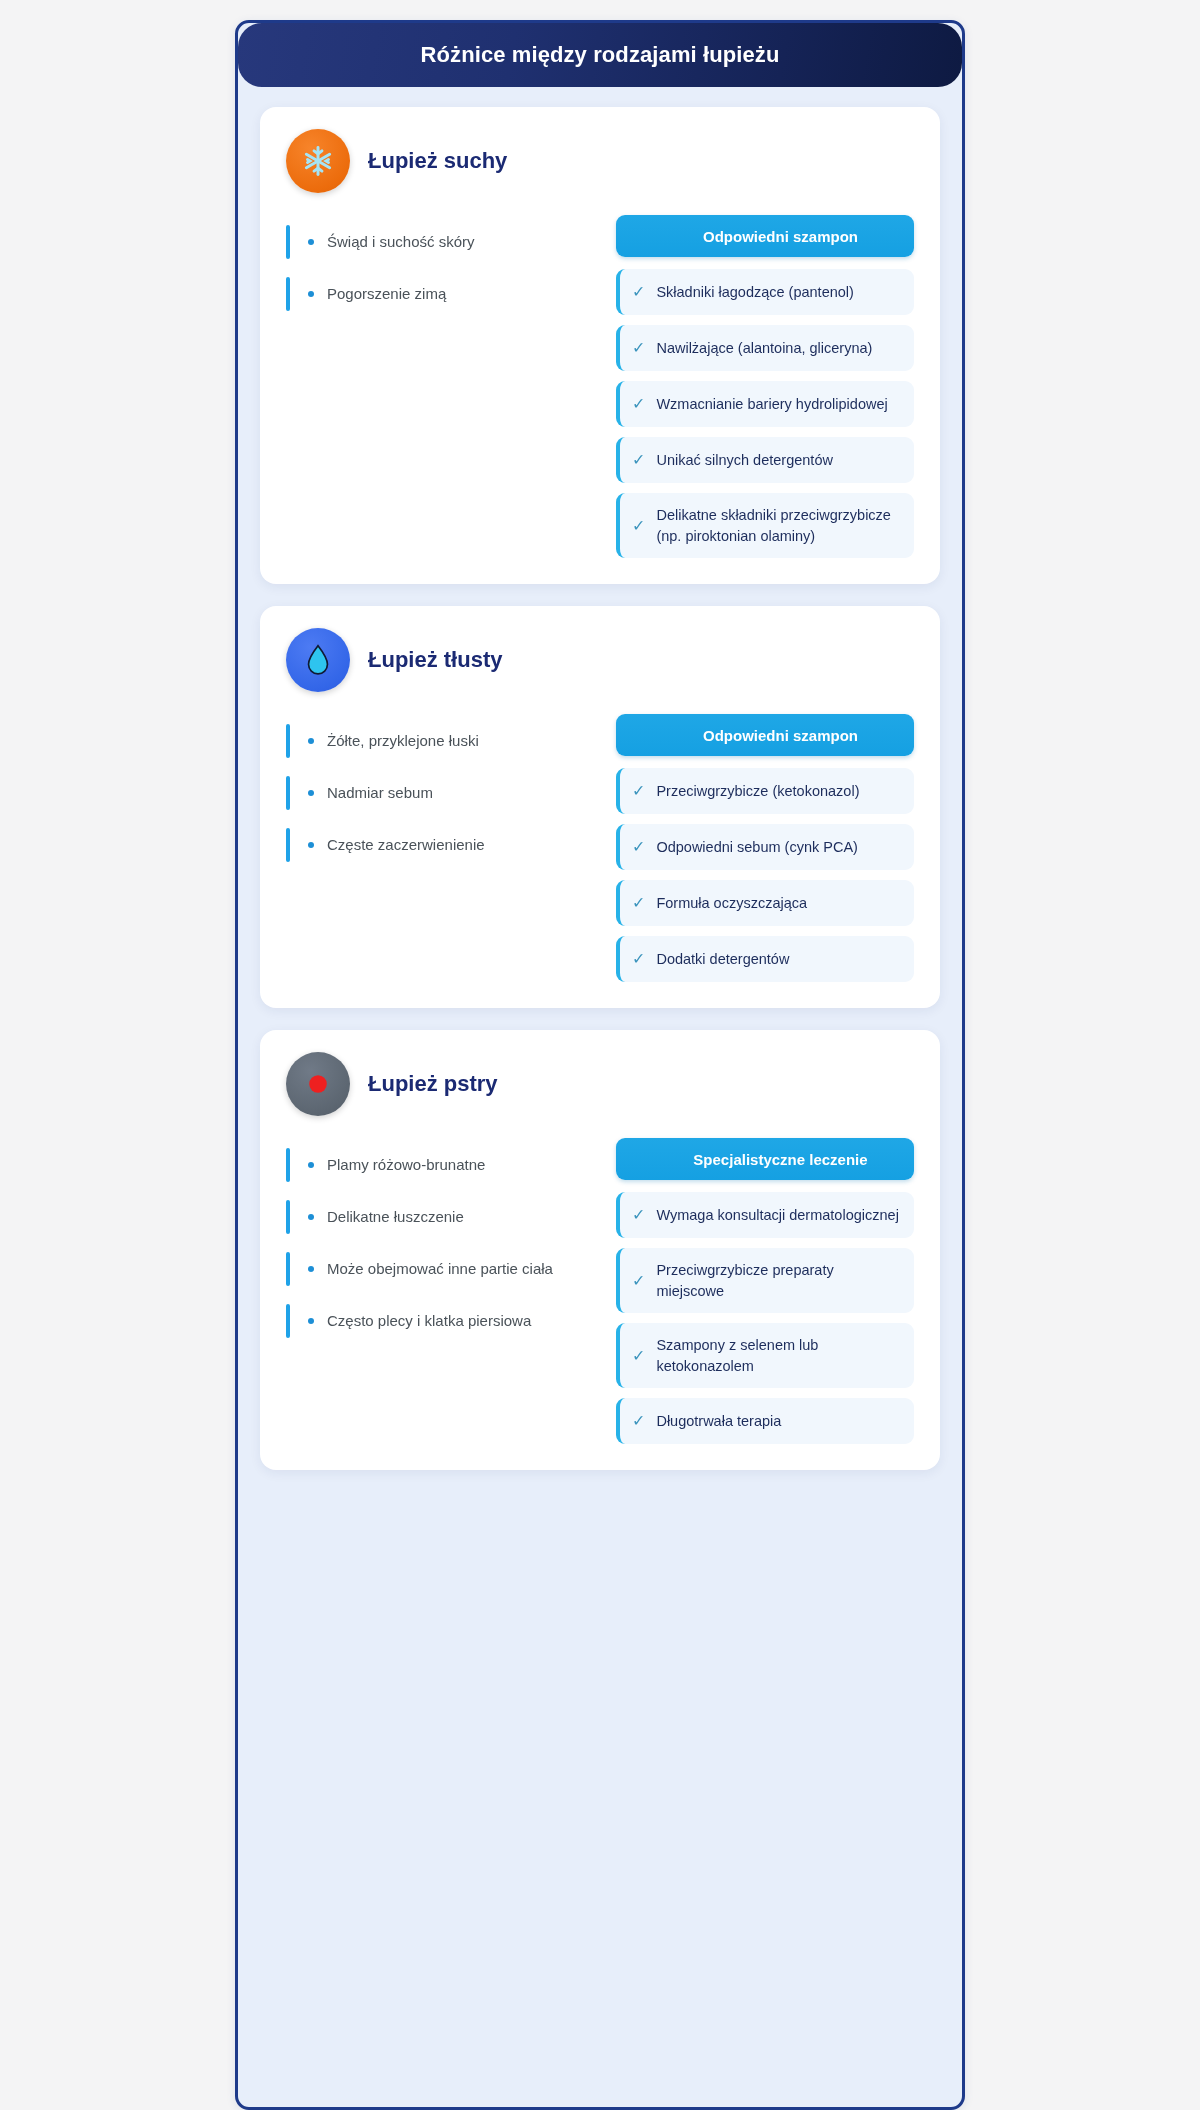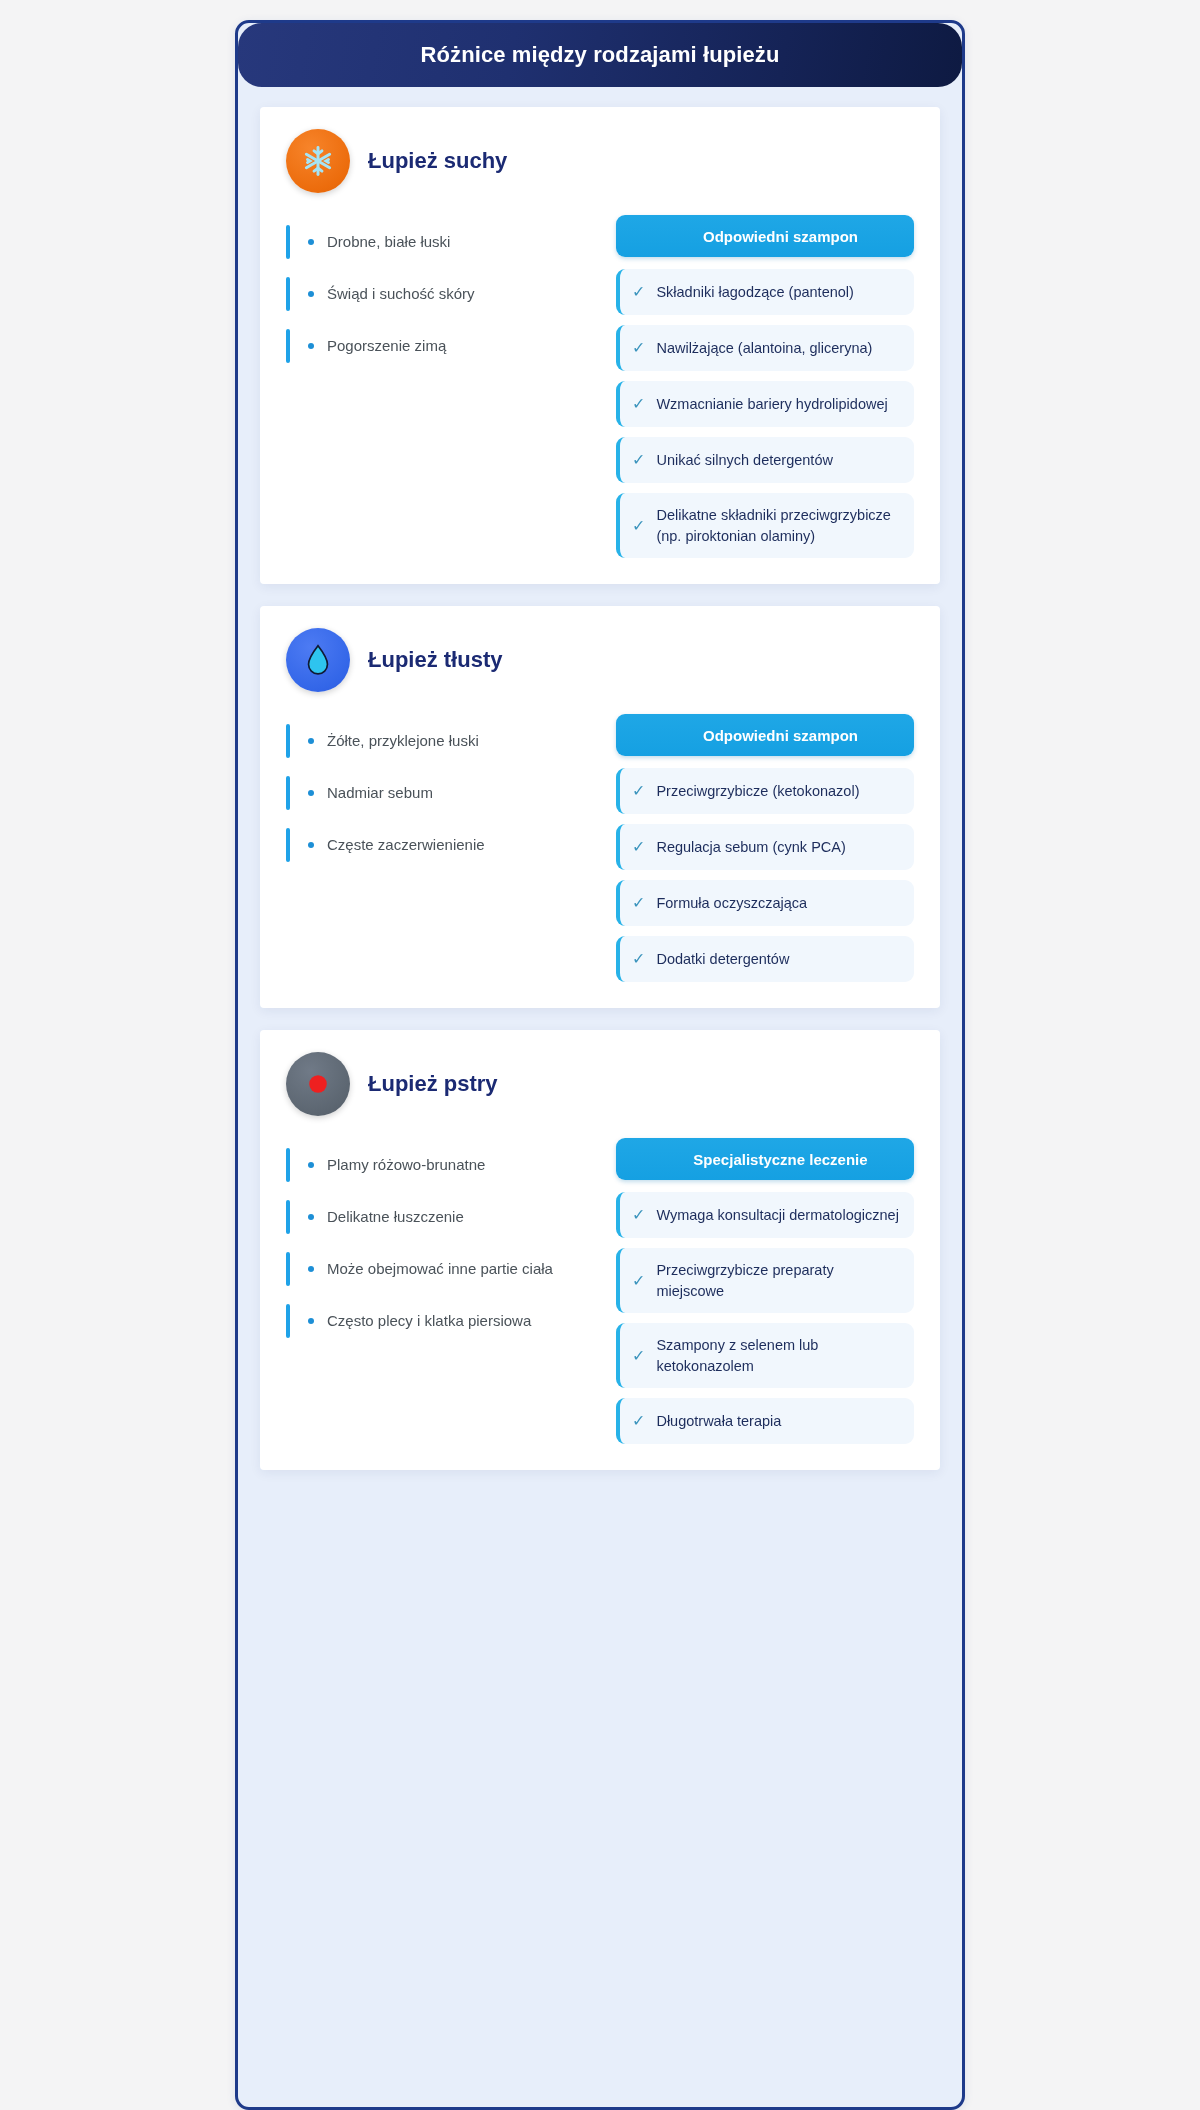--- a/index.html
+++ b/index.html
@@ -54,21 +54,21 @@
   .frame-body {
     padding: 20px 22px 22px 22px;
     display: flex;
     flex-direction: column;
     gap: 22px;
   }
 
   
   .card {
     background: #ffffff;
-    border-radius: 4px;
+    border-radius: 16px;
     padding: 22px 26px 26px 26px;
     box-shadow: 0 3px 12px rgba(25,45,95,0.07);
   }
 
   .card-head {
     display: flex;
     align-items: center;
     gap: 18px;
     margin-bottom: 22px;
   }
@@ -199,24 +199,20 @@
               </svg>
             </span>
           </div>
           <div class="card-title">Łupież suchy</div>
         </div>
 
         <div class="card-cols">
           <div class="col-symptoms">
             <div class="sym">
               <span class="sym-dot"></span>
-              <span class="sym-text">Drobne, białe łuski</span>
-            </div>
-            <div class="sym">
-              <span class="sym-dot"></span>
               <span class="sym-text">Świąd i suchość skóry</span>
             </div>
             <div class="sym">
               <span class="sym-dot"></span>
               <span class="sym-text">Pogorszenie zimą</span>
             </div>
           </div>
 
           <div class="col-rec">
             <div class="rec-head">Odpowiedni szampon</div>
@@ -273,21 +269,21 @@
           </div>
 
           <div class="col-rec">
             <div class="rec-head">Odpowiedni szampon</div>
             <div class="rec">
               <span class="rec-check">✓</span>
               <span class="rec-text">Przeciwgrzybicze (ketokonazol)</span>
             </div>
             <div class="rec">
               <span class="rec-check">✓</span>
-              <span class="rec-text">Regulacja sebum (cynk PCA)</span>
+              <span class="rec-text">Odpowiedni sebum (cynk PCA)</span>
             </div>
             <div class="rec">
               <span class="rec-check">✓</span>
               <span class="rec-text">Formuła oczyszczająca</span>
             </div>
             <div class="rec">
               <span class="rec-check">✓</span>
               <span class="rec-text">Dodatki detergentów</span>
             </div>
           </div>

